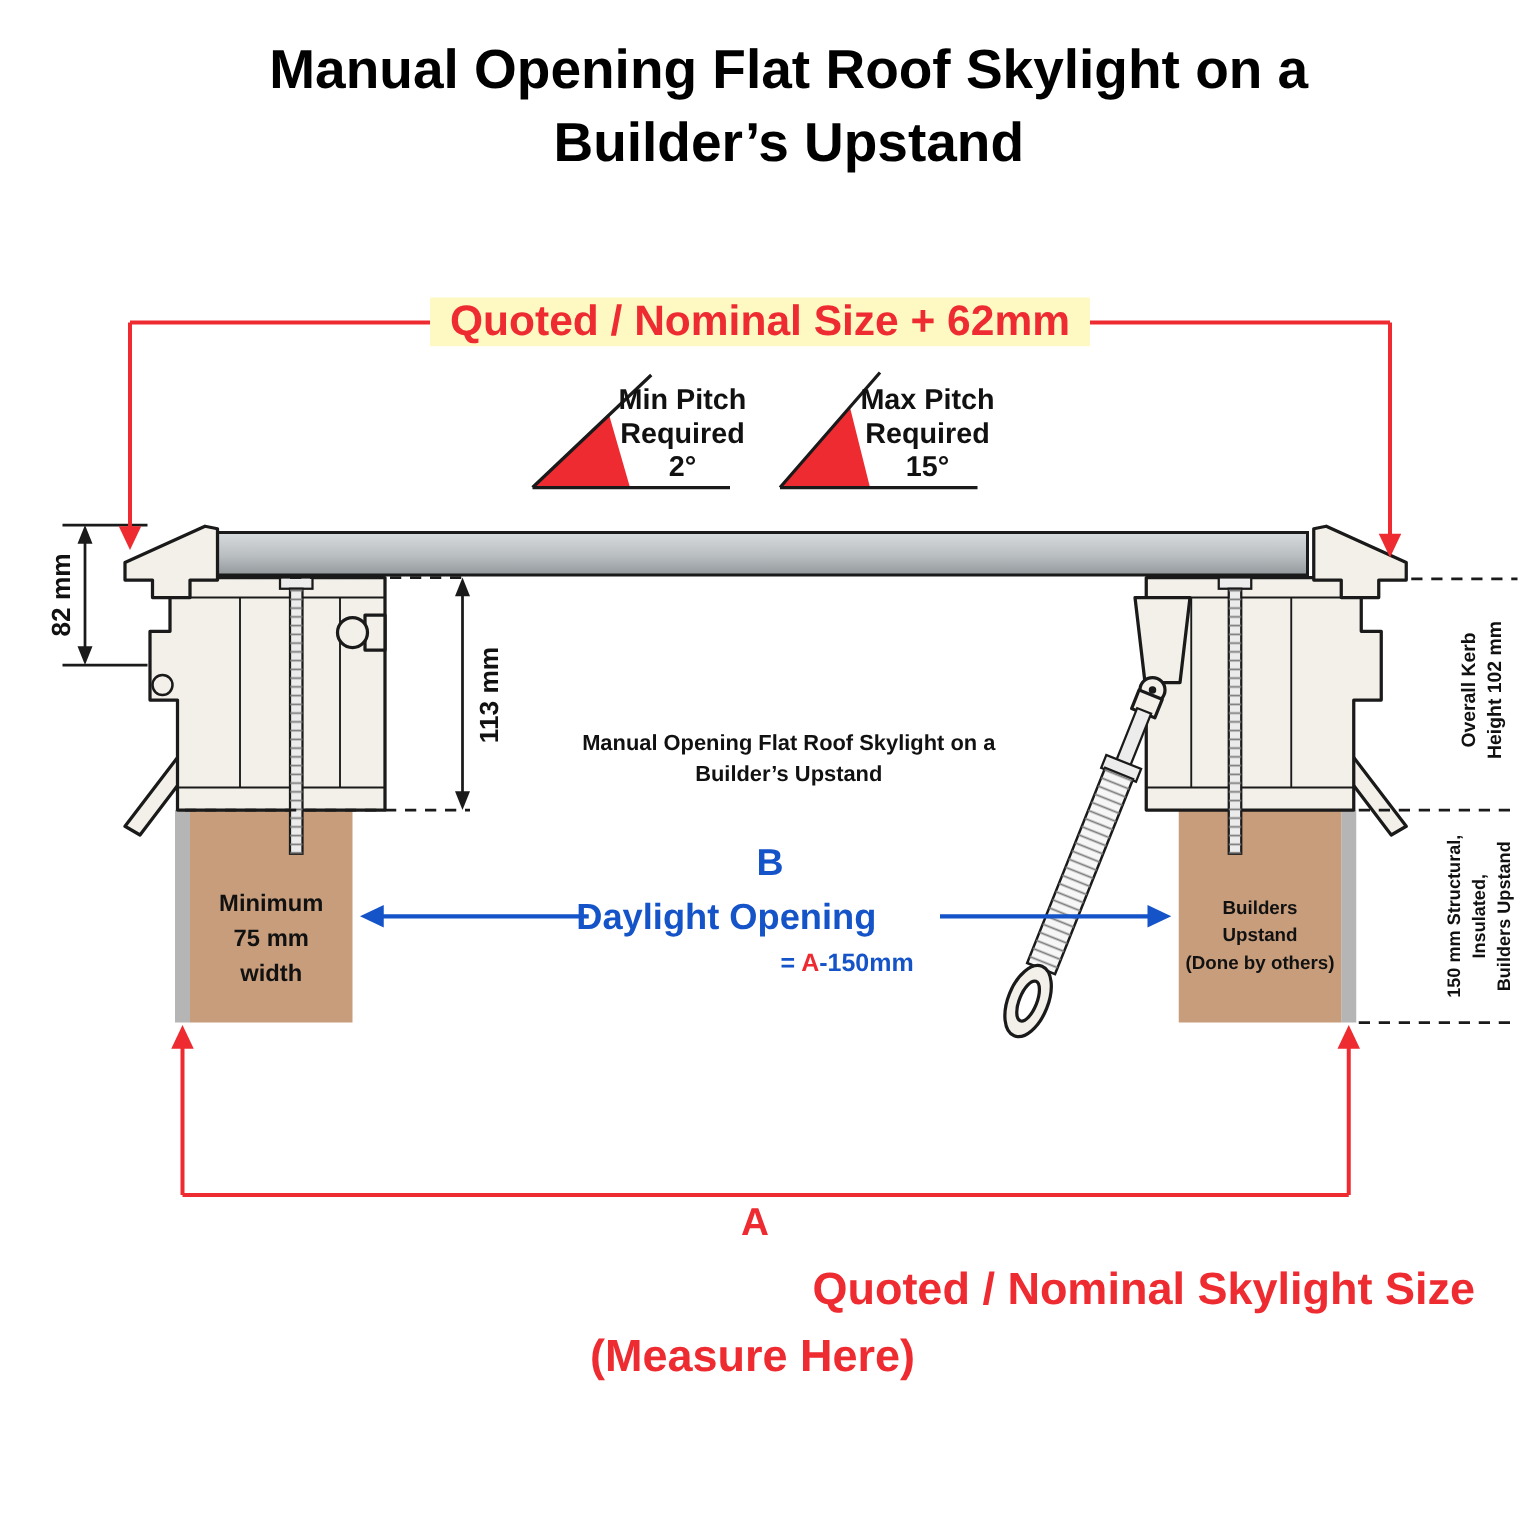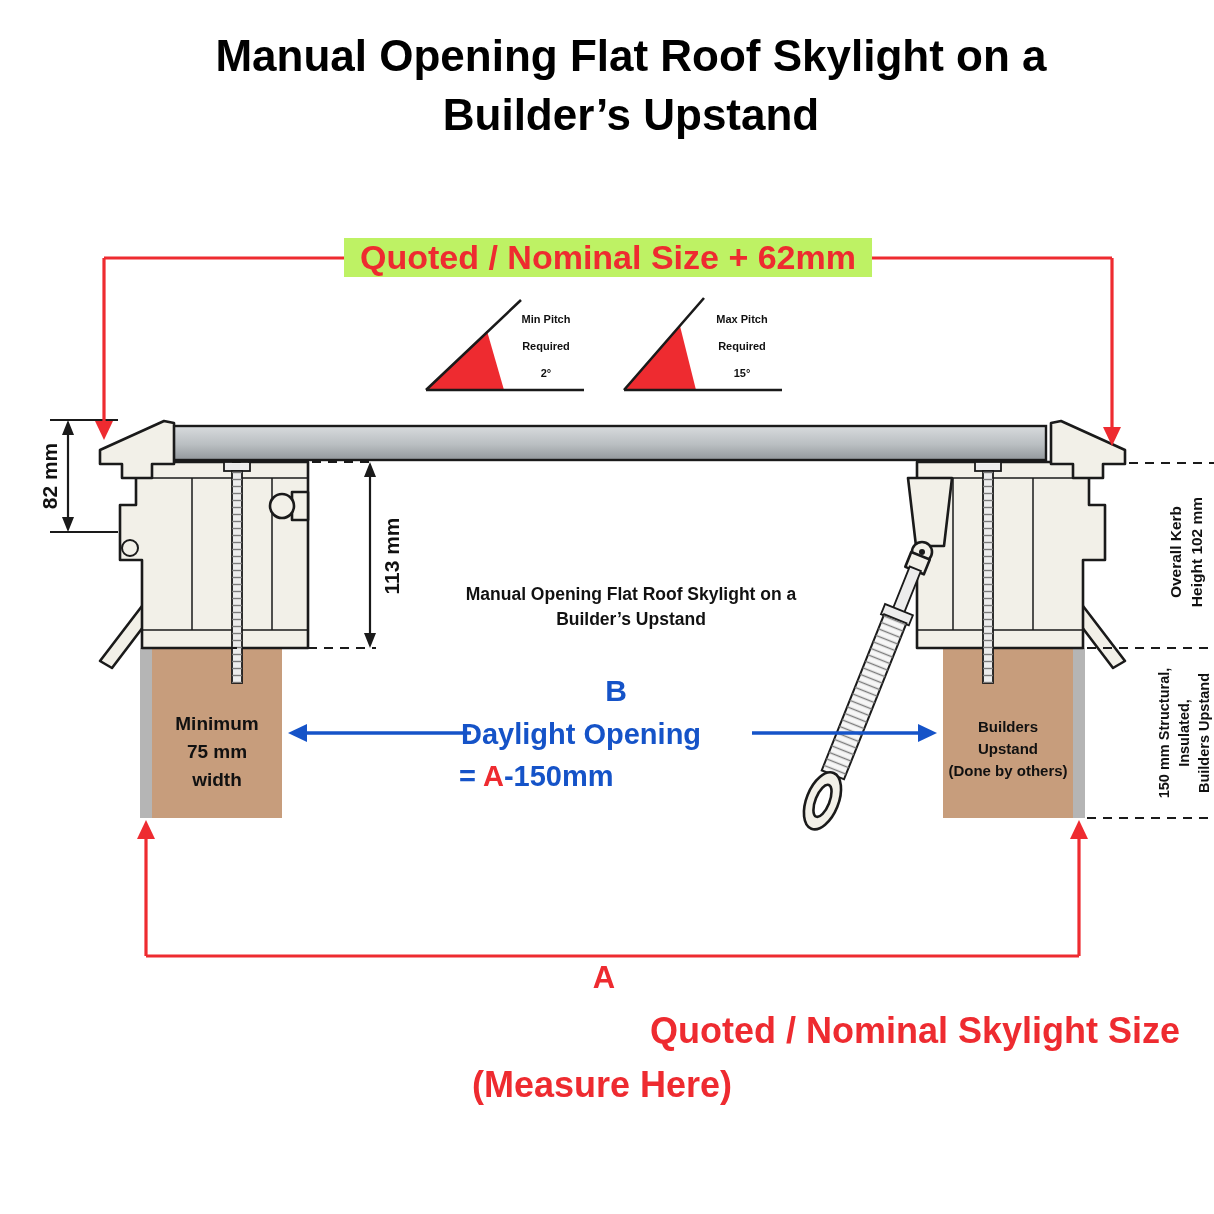--- a/index.html
+++ b/index.html
@@ -26,33 +26,33 @@
   .metal2{ fill:#f6f6f6; stroke:#1a1a1a; stroke-width:2; }
   .tan{ fill:var(--tan); }
   .graystrip{ fill:#b5b5b5; }
   .wedge{ fill:var(--red); }
   .angle-line{ fill:none; stroke:#1a1a1a; stroke-width:2.6; }
 
   
   .txt{ position:absolute; font-weight:700; color:#111; }
   .title{ left:0; right:0; top:26px; font-size:44px; line-height:59px; text-align:center; color:#000; }
   .topdim{ left:584px; transform:translateX(-50%); top:238px; font-size:34px; color:var(--red);
-           background:#bef264; padding:0 16px; white-space:nowrap; }
-  .pitch{ font-size:11px; line-height:27px; width:140px; text-align:center; }
+           background:#fef9c3; padding:0 16px; white-space:nowrap; }
+  .pitch{ font-size:23px; line-height:27px; width:140px; text-align:center; }
   .pitch-min{ left:452px; top:306px; }
   .pitch-max{ left:648px; top:306px; }
   .rot{ transform:rotate(-90deg); }
   .dim82{ left:-36px; top:464px; width:124px; font-size:21px; text-align:center; }
   .dim113{ left:306px; top:544px; width:124px; font-size:21px; text-align:center; }
   .kerb{ left:1060px; top:531px; width:204px; font-size:15.5px; line-height:21px; text-align:center; }
   .structural{ left:1054px; top:703px; width:212px; font-size:14.5px; line-height:20px; text-align:center; }
   .caption{ left:382px; top:582px; width:450px; font-size:17.5px; line-height:25px; text-align:center; }
   .bletter{ left:540px; top:674px; width:104px; font-size:30px; color:var(--blue); text-align:center; }
   .dname{ left:437px; top:718px; width:300px; font-size:29px; color:var(--blue); text-align:left; white-space:nowrap; }
-  .dformula{ left:435px; top:760px; width:284px; font-size:29px; color:var(--blue); text-align:left; white-space:nowrap; }
+  .dformula{ left:423px; top:760px; width:284px; font-size:20px; color:var(--blue); text-align:right; white-space:nowrap; }
   .dformula .a-red{ color:var(--red); }
   .leftblock{ left:131px; top:710px; width:124px; font-size:19px; line-height:28px; text-align:center; }
   .rightblock{ left:913px; top:716px; width:142px; font-size:15px; line-height:22px; text-align:center; }
   .aletter{ left:528px; top:960px; width:104px; font-size:31px; color:var(--red); text-align:center; }
   .bottom1{ left:0; width:1156px; top:1010px; font-size:36px; color:var(--red); text-align:right; }
   .bottom2{ left:0; width:1156px; top:1064px; font-size:36px; color:var(--red); text-align:center; }
 </style>
 </head>
 <body>
 

